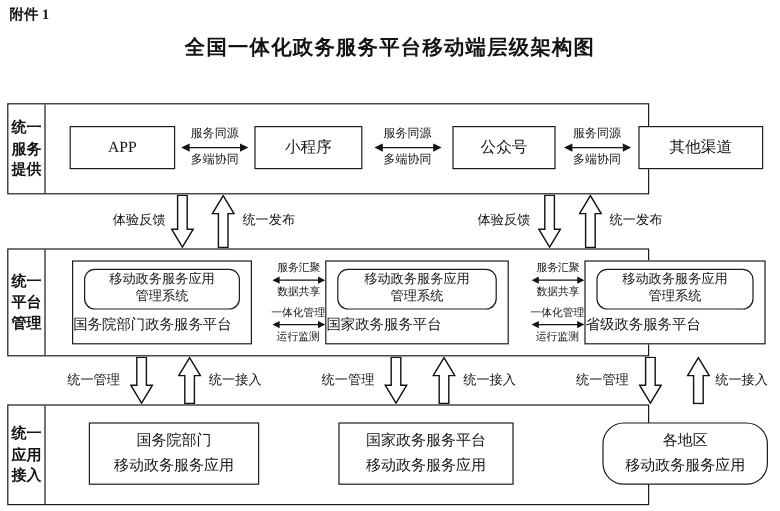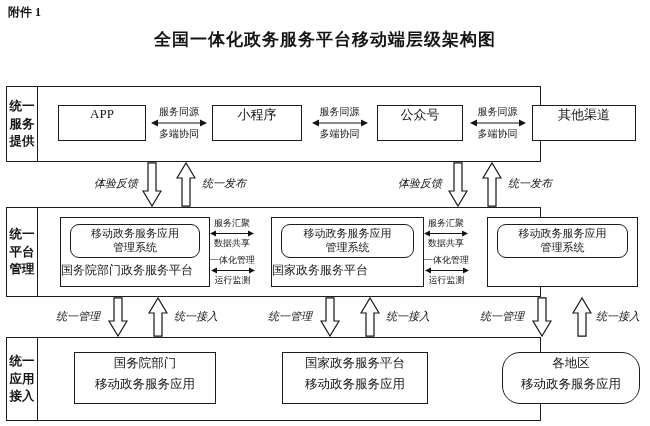--- a/index.html
+++ b/index.html
@@ -14,40 +14,40 @@
            font-size:17px; font-weight:bold; letter-spacing:1px; }
 
   .band { position:absolute; left:6px; width:535px; border:1.4px solid #1c1c1c; background:#fff; }
   .band-label { position:absolute; left:0; top:0; bottom:0; width:31px;
                 border-right:1.2px solid #1c1c1c; display:flex; flex-direction:column;
                 justify-content:center; align-items:center; gap:5px;
                 font-weight:bold; font-size:12.5px; }
   .band-label span { display:block; line-height:1; }
 
   .box { position:absolute; border:1.2px solid #1c1c1c; background:#fff;
-         display:flex; flex-direction:column; align-items:center; 
+         display:flex; flex-direction:column; align-items:center; justify-content:center;
          text-align:center; font-size:13px; }
 
   .hlink { position:absolute; display:flex; flex-direction:column; align-items:center;
            justify-content:center; font-size:10px; line-height:1.25; gap:1px; }
 
   .sysbox { position:absolute; border:1.2px solid #1c1c1c; background:#fff; }
   .sysbox .inner { position:absolute; left:9px; right:9px; top:6px; height:34px;
                    border:1.1px solid #1c1c1c; border-radius:9px;
                    display:flex; flex-direction:column; align-items:center; justify-content:center;
                    font-size:11px; line-height:1.25; text-align:center; }
   .sysbox .plat { position:absolute; left:0; right:0; bottom:7px; font-size:12px; }
 
-  .vlinks { position:absolute; display:flex; flex-direction:column; align-items:flex-start;
+  .vlinks { position:absolute; display:flex; flex-direction:column; align-items:flex-end;
             justify-content:space-between; }
   .linkgrp { display:flex; flex-direction:column; align-items:center; font-size:9px;
              line-height:1.2; gap:1px; text-align:center; white-space:nowrap; }
 
   .varrow { position:absolute; }
-  .flowlabel { position:absolute; font-size:11px; white-space:nowrap;font-style:italic; }
+  .flowlabel { position:absolute; font-size:11px; white-space:nowrap; }
 
   .appbox { line-height:1.7; font-size:12.5px; }
 </style>
 </head>
 <body>
 
 <div class="canvas">
 
   <div class="attachment">附件 1</div>
   <div class="title">全国一体化政务服务平台移动端层级架构图</div>
@@ -141,20 +141,21 @@
       <span>管理系统</span>
     </div>
     <div class="plat">国家政务服务平台</div>
   </div>
 
   <div class="sysbox" style="left:487px; top:217px; width:151px; height:70px;">
     <div class="inner">
       <span>移动政务服务应用</span>
       <span>管理系统</span>
     </div>
+    <div class="plat">省级政务服务平台</div>
   </div>
 
   <div class="vlinks" style="left:210px; top:218px; width:61px; height:68px;">
     <div class="linkgrp">
       <span>服务汇聚</span>
       <svg width="44" height="7" viewBox="0 0 44 7">
           <line x1="5" y1="3.5" x2="39" y2="3.5" stroke="#141414" stroke-width="1.1"></line>
           <polygon points="0,3.5 6,0.5 6,6.5" fill="#141414"></polygon>
           <polygon points="44,3.5 38,0.5 38,6.5" fill="#141414"></polygon>
         </svg>

